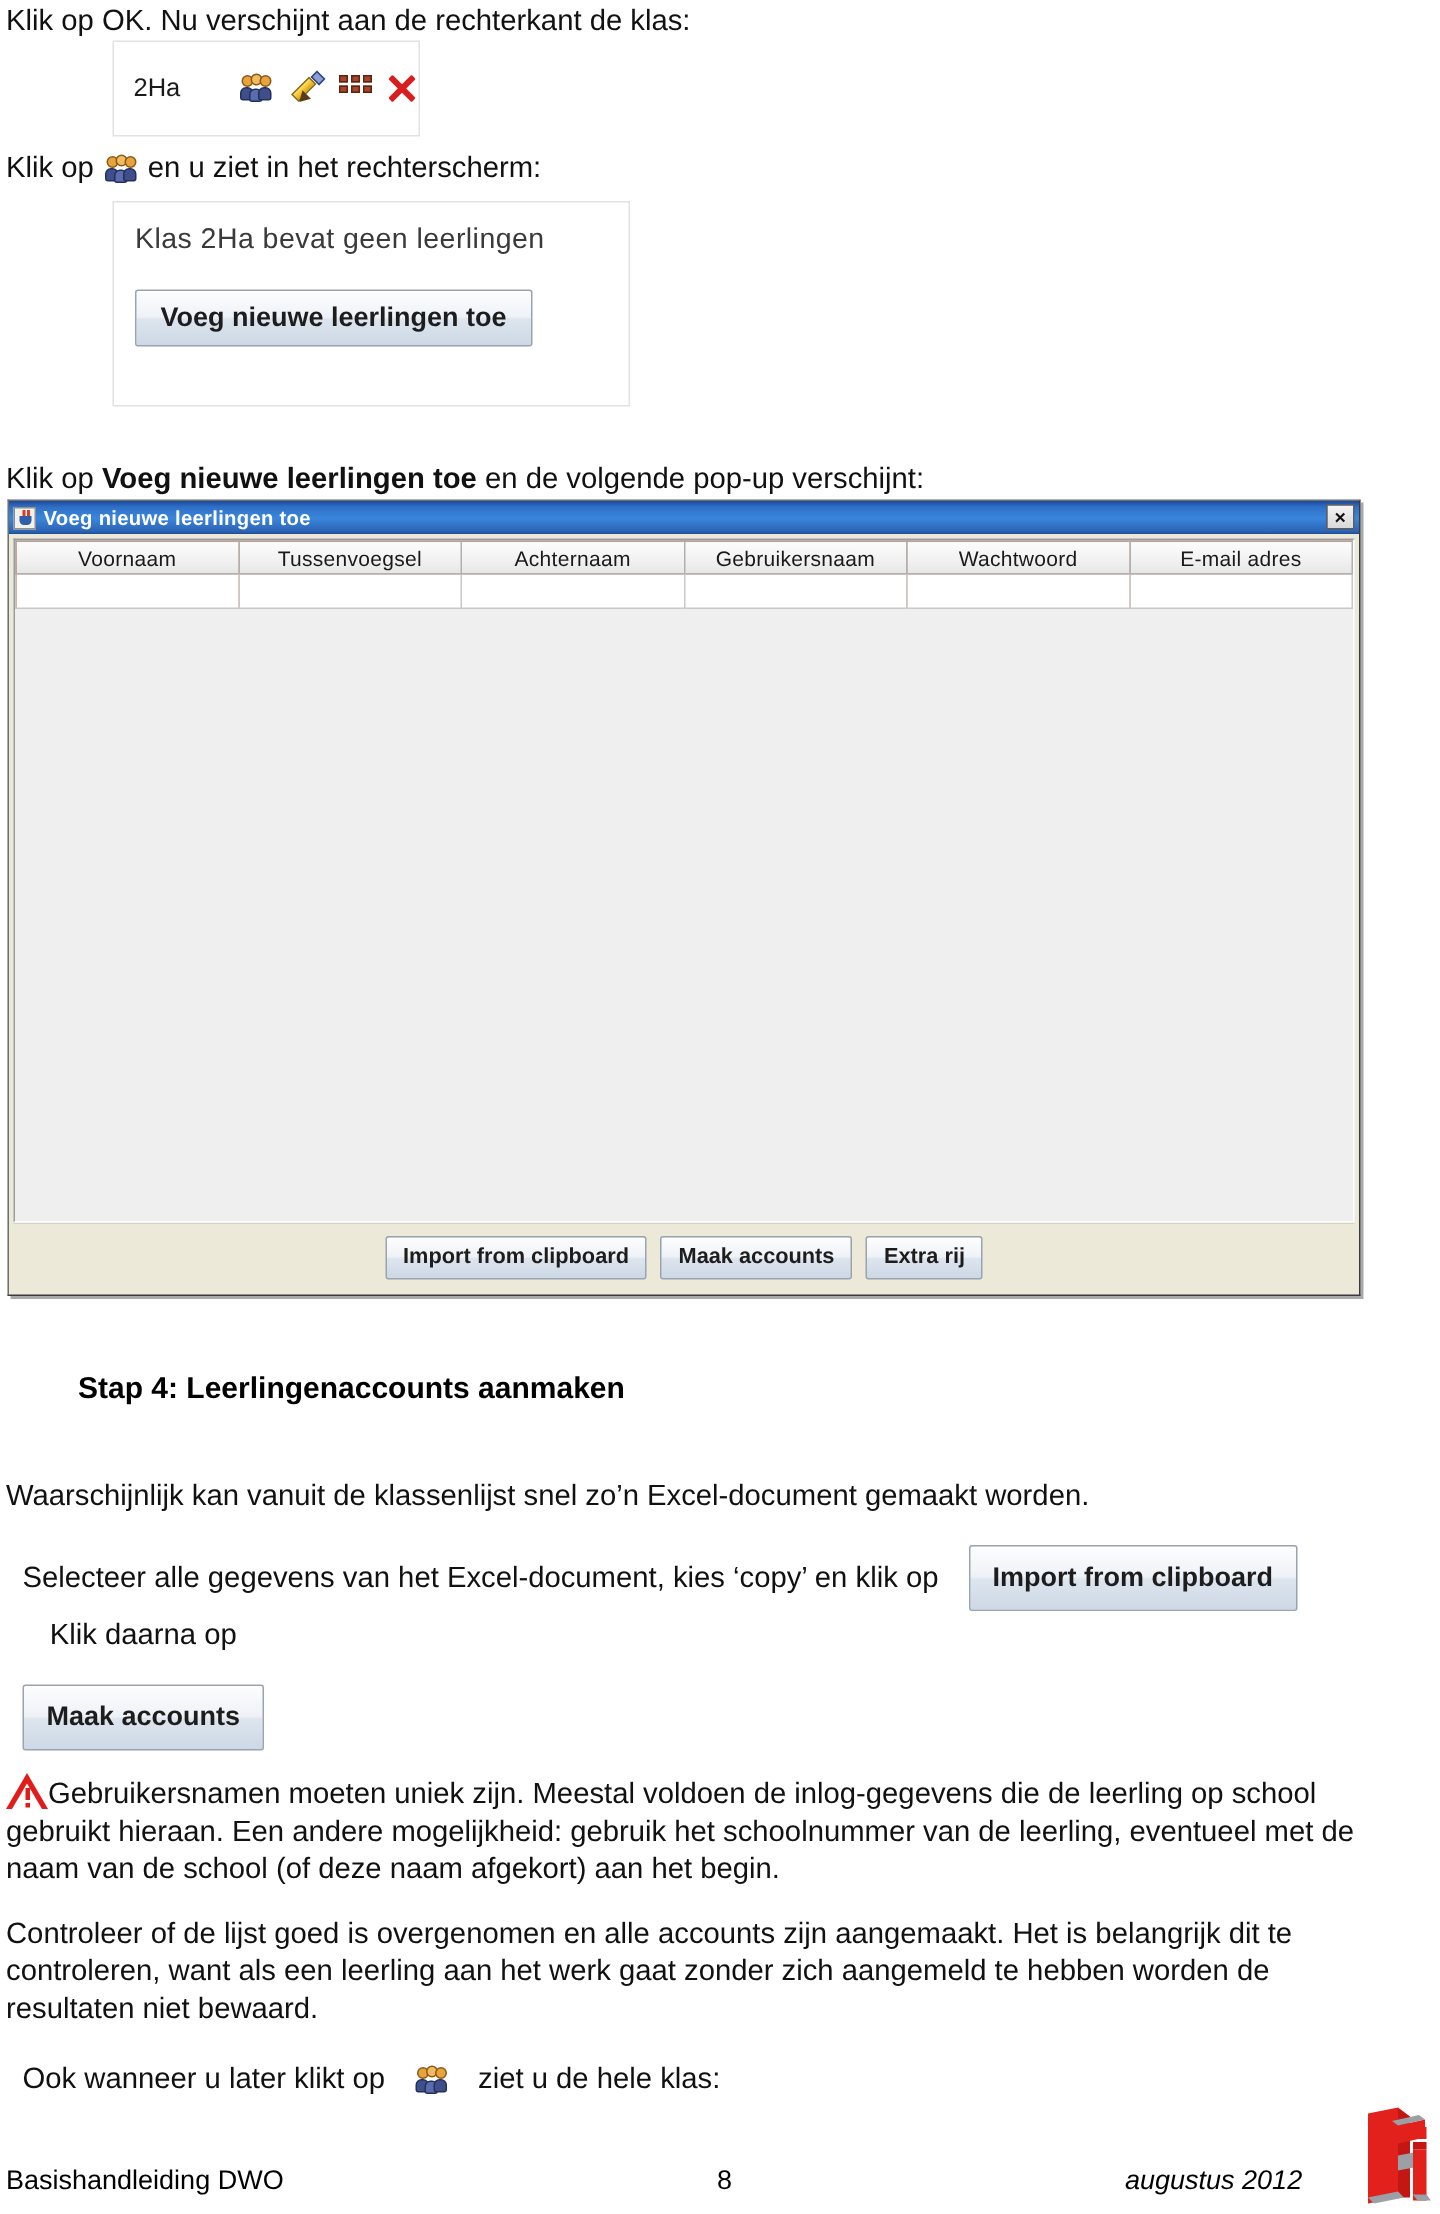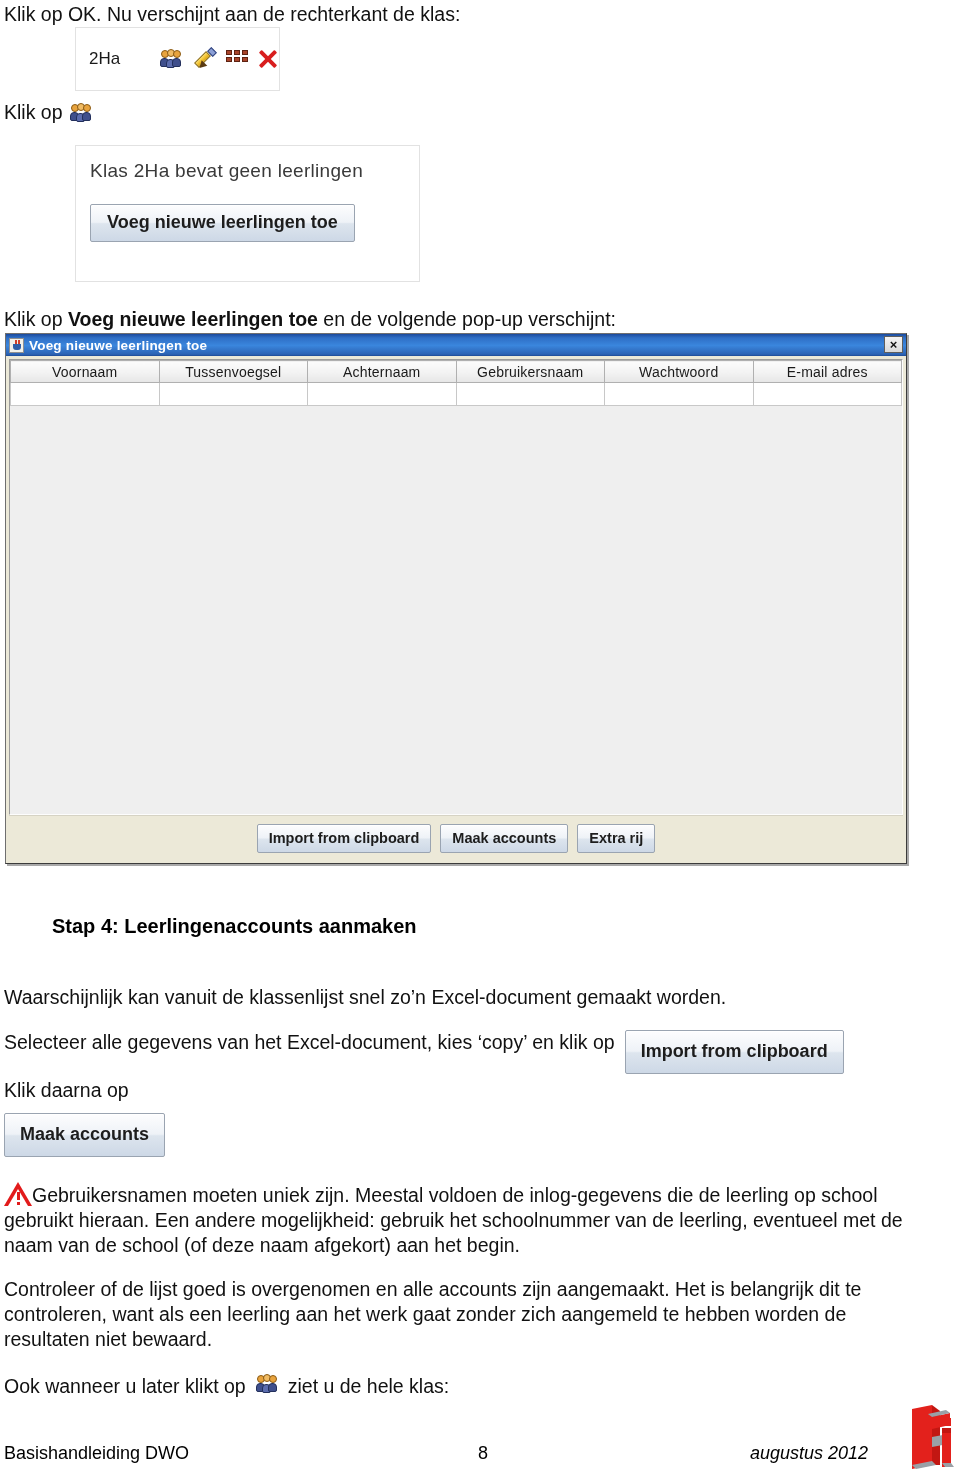--- a/index.html
+++ b/index.html
@@ -106,21 +106,21 @@
   .icon-x span:last-child { transform: rotate(-45deg); }
 
   
   .line-klikop {
     position:absolute; left:4px; top:100px;
     display:flex; align-items:center; gap:7px;
   }
 
   
   .emptypanel {
-    position:absolute; left:75px; top:145px;
+    position:absolute; left:75px; top:134px;
     width:345px; height:137px;
     border:1px solid #e2e2e2; background:#fff;
     padding: 14px 0 0 14px;
   }
   .emptypanel .msg {
     font-size: 19px;
     color:#3a3a3a;
     font-family: "Liberation Sans", sans-serif;
     letter-spacing: .3px;
   }
@@ -265,21 +265,21 @@
     font-size:20px; font-weight:bold;margin-left:48px;
   }
   .p-maak  { position:absolute; left:4px; top:960px; width:930px; }
   .p-sel   { position:absolute; left:4px; top:1030px; }
   .p-klik  { position:absolute; left:4px; top:1078px;flex-direction:column; }
   .p-leer  { position:absolute; left:4px; top:1126px; }
   .p-warn  { position:absolute; left:4px; top:1182px; width:900px; }
   .p-contr { position:absolute; left:4px; top:1277px; width:900px; }
   .p-ook   { position:absolute; left:4px; top:1374px; }
 
-  .inline-row { display:flex; align-items:flex-start; gap:10px; }
+  .inline-row { display:flex; align-items:center; gap:20px;margin-left:11px; }
   .btn-import { font-size:18px; padding:8px 15px 9px 15px; }
   .btn-maak   { font-size:18px; padding:8px 15px 9px 15px; }
 
   
   .icon-warning {
     position:relative; width:28px; height:25px;
     flex:0 0 auto;
     display:inline-block;
     vertical-align:-5px;
   }
@@ -364,20 +364,21 @@
   <div class="line-klikop">
     <span class="para">Klik op</span>
     <span class="ic icon-group">
       <i class="h1"></i>
         <i class="h2"></i>
         <i class="h3"></i>
       <i class="b1"></i>
         <i class="b2"></i>
         <i class="b3"></i>
     </span>
+    <span class="para">en u ziet in het rechterscherm:</span>
   </div>
 
   <div class="emptypanel">
     <div class="msg">Klas 2Ha bevat geen leerlingen</div>
     <div class="btn3d">Voeg nieuwe leerlingen toe</div>
   </div>
 
   <div class="para caption-popup">
     <span>Klik op</span>
     <span class="bold">Voeg nieuwe leerlingen toe</span>

